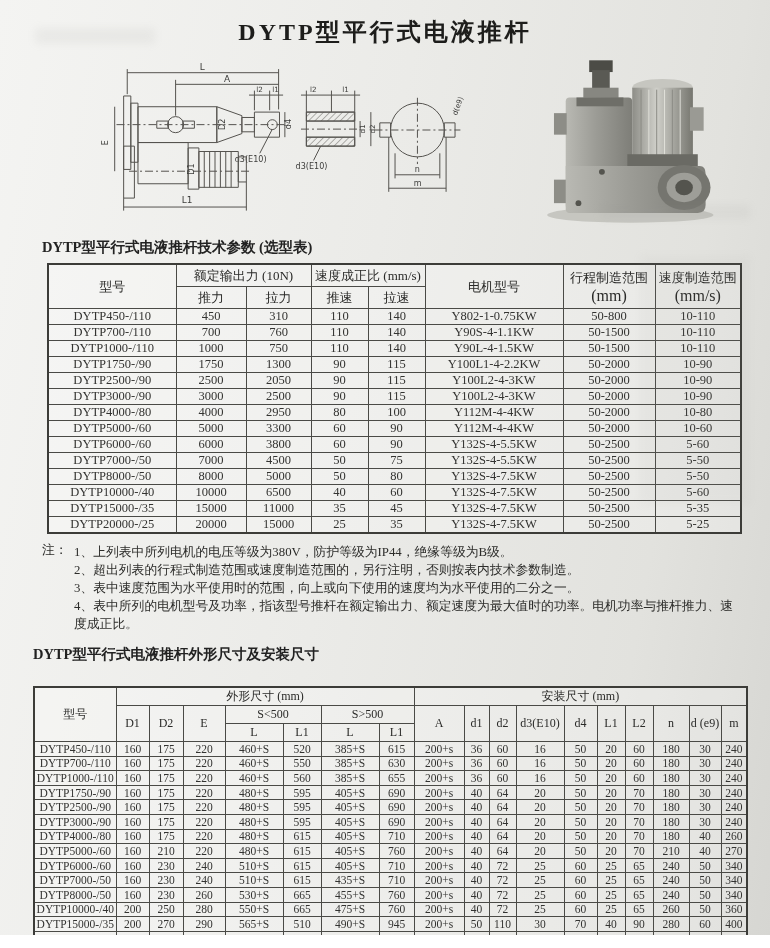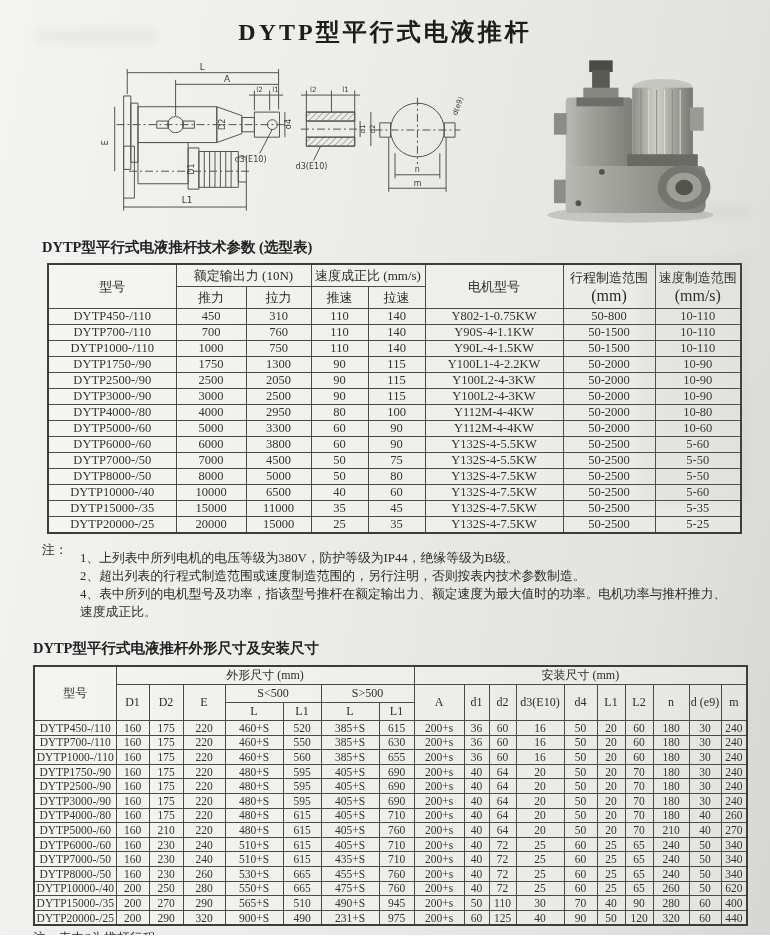--- a/index.html
+++ b/index.html
@@ -7,35 +7,35 @@
        font-family:"Liberation Serif","DejaVu Serif",serif;color:#2e2e2c;}
   .page{position:relative;width:770px;height:935px;
         background:linear-gradient(100deg,#f4f4f2 0%,#ebebe8 45%,#e2e2de 80%,#d6d6d2 100%);
         overflow:hidden;}
   .smudge{position:absolute;background:#9a9a96;opacity:.10;filter:blur(4px);border-radius:3px;}
   h1.title{margin:0;padding-top:16px;text-align:center;font-size:24px;font-weight:bold;
            letter-spacing:3px;color:#1d1d1b;}
   .figure-row{display:flex;align-items:flex-start;padding:6px 0 0 52px;height:180px;}
   .section-head{font-size:14.5px;font-weight:bold;color:#222;}
   #sec1{margin:4px 0 6px 42px;}
-  #sec2{margin:10px 0 7px 33px;}
+  #sec2{margin:10px 0 22px 33px;}
   table{border-collapse:collapse;table-layout:fixed;background:rgba(255,255,255,.25);}
   th,td{border:1px solid #4a4a46;text-align:center;overflow:hidden;white-space:nowrap;}
   #table1{margin-left:47px;width:693px;border:2px solid #3c3c38;}
   #table1 th{font-size:13px;font-weight:normal;height:21px;padding:0 1px;color:#2a2a28;}
   #table1 td{font-size:12.5px;height:15px;padding:0 1px;color:#333331;}
   #table1 .unit{font-size:16px;}
   #table2{margin-left:33px;width:713px;border:2px solid #3c3c38;}
   #table2 th{font-size:12px;font-weight:normal;height:17px;padding:0;color:#2a2a28;}
   #table2 td{font-size:11.5px;height:13.6px;padding:0;color:#333331;}
   #table2 td:first-child{font-size:11.5px;}
   .notes{margin:7px 0 0 42px;width:700px;font-size:12.8px;line-height:18px;color:#2c2c2a;}
   .notes .nrow{display:flex;}
   .notes .nlabel{flex:0 0 30px;}
-  .notes ol{margin:8px;padding:0;list-style:none;max-width:668px;}
+  .notes ol{margin:2px;padding:0;list-style:none;max-width:668px;}
   .bottom-note{margin:4px 0 0 33px;font-size:12.8px;color:#2c2c2a;}
   svg text{font-family:"DejaVu Sans",sans-serif;fill:#3c3c3a;}
   .dwg line,.dwg path,.dwg rect,.dwg circle,.dwg polyline{vector-effect:non-scaling-stroke;}
 </style>
 </head>
 <body>
 
 <div class="page">
 
   <div class="smudge" style="left:35px;top:28px;width:120px;height:16px;"></div>
@@ -372,20 +372,21 @@
         </tr>
       </tbody>
   </table>
 
   <div class="notes">
     <div class="nrow">
       <span class="nlabel">注：</span>
       <ol>
         <li>1、上列表中所列电机的电压等级为380V，防护等级为IP44，绝缘等级为B级。</li>
         <li>2、超出列表的行程式制造范围或速度制造范围的，另行注明，否则按表内技术参数制造。</li>
+        <li>3、表中速度范围为水平使用时的范围，向上或向下使用的速度均为水平使用的二分之一。</li>
         <li style="white-space:normal;">4、表中所列的电机型号及功率，指该型号推杆在额定输出力、额定速度为最大值时的功率。电机功率与推杆推力、速度成正比。</li>
       </ol>
     </div>
   </div>
 
   <div id="sec2" class="section-head">DYTP型平行式电液推杆外形尺寸及安装尺寸</div>
 
   <table id="table2">
     <colgroup>
       <col style="width:82px">
@@ -669,21 +670,21 @@
           <td>760</td>
           <td>200+s</td>
           <td>40</td>
           <td>72</td>
           <td>25</td>
           <td>60</td>
           <td>25</td>
           <td>65</td>
           <td>260</td>
           <td>50</td>
-          <td>620</td>
+          <td>360</td>
         </tr>
         <tr>
           <td>DYTP15000-/35</td>
           <td>200</td>
           <td>270</td>
           <td>290</td>
           <td>565+S</td>
           <td>510</td>
           <td>490+S</td>
           <td>945</td>

